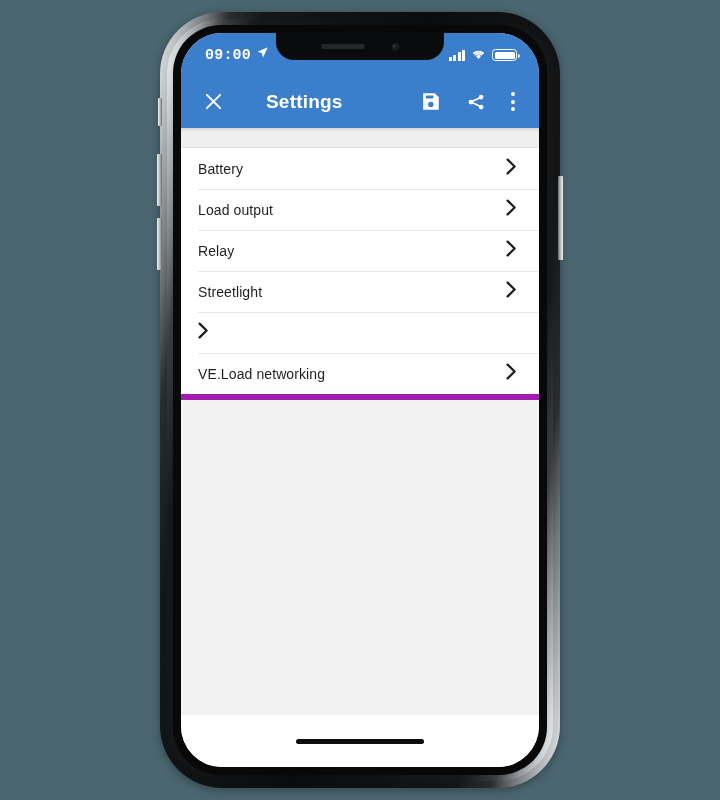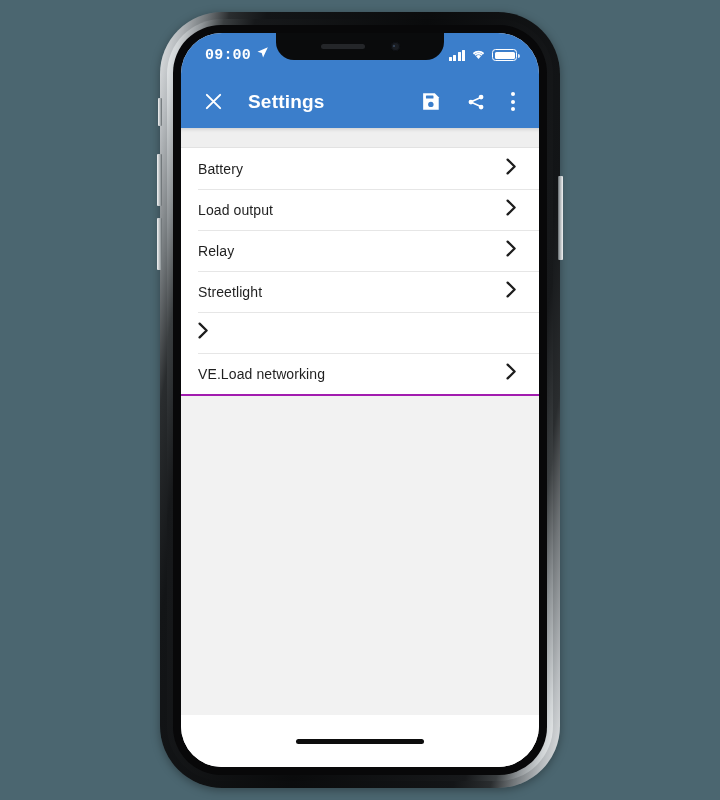--- a/index.html
+++ b/index.html
@@ -183,21 +183,21 @@
     display: flex;
     align-items: center;
     padding: 0 17px 0 17px;
     position: relative;
     z-index: 20;
   }
   .app-bar-title {
     color: #ffffff;
     font-size: 19px;
     font-weight: bold;
-    margin-left: 20px;
+    margin-left: 38px;
     letter-spacing: 0.2px;
     white-space: nowrap;
   }
   .app-bar-spacer { flex: 1; }
   .icon-btn {
     width: 36px;
     height: 36px;
     display: flex;
     align-items: center;
     justify-content: center;
@@ -219,21 +219,21 @@
     overflow: hidden;
   }
   .top-shade {
     height: 20px;
     background: #efefef;
     box-shadow: inset 0 4px 5px -4px rgba(0,0,0,0.22);
     border-bottom: 1px solid #e2e2e2;
   }
   .list {
     background: #86efac;
-    border-bottom: 2px solid #a21caf;
+    border-bottom: 6px solid #a21caf;
   }
   .list-item {
     height: 41px;
     display: flex;
     align-items: center;
     padding: 0 22px 0 17px;
     background: #ffffff;
     position: relative;
   }
   .list-item + .list-item::before {

